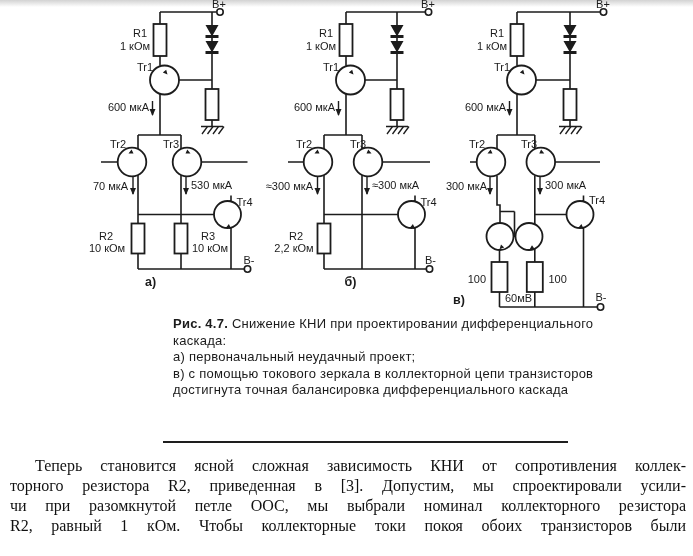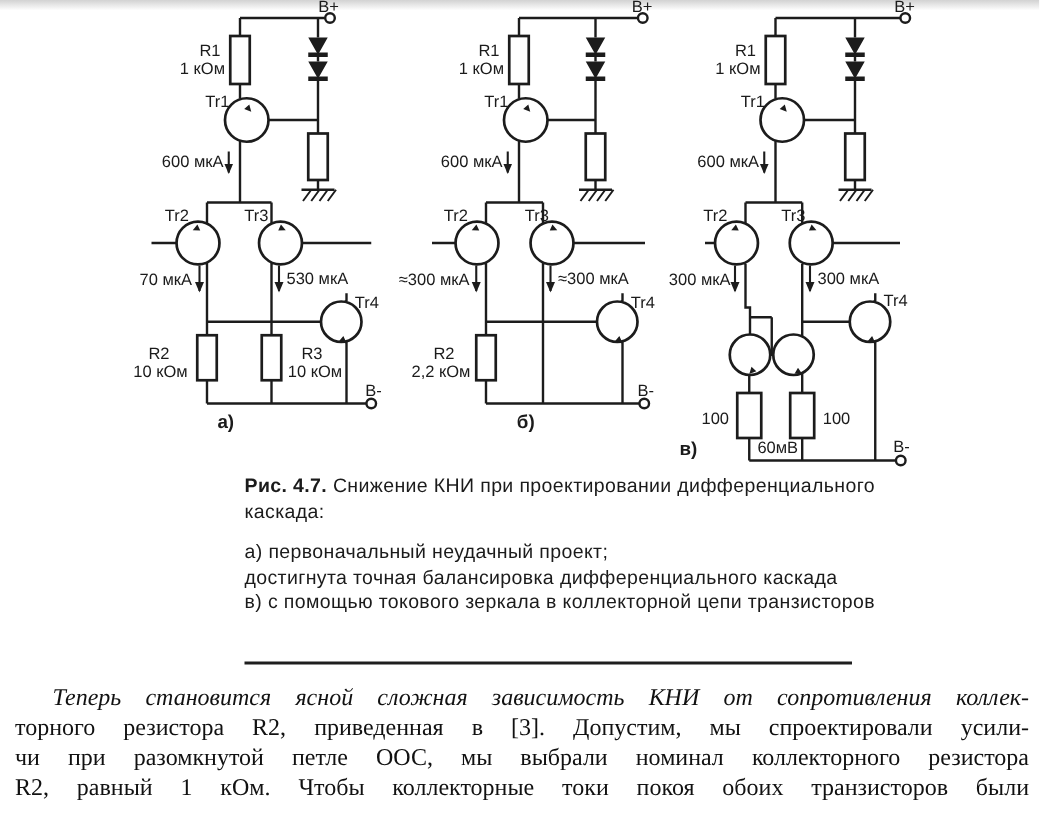--- a/index.html
+++ b/index.html
@@ -10,29 +10,29 @@
   svg{position:absolute;top:0;left:0;}
   svg text{font-family:"Liberation Sans",sans-serif;font-size:11px;fill:#1b1b1b;}
   svg text.sub{font-size:12.5px;font-weight:700;}
   .wire{stroke:#1c1c1c;stroke-width:1.6;fill:none;}
   .bar{stroke:#1c1c1c;stroke-width:3;fill:none;}
   .hatch{stroke:#1c1c1c;stroke-width:1.3;fill:none;}
   .iarrow{stroke:#1c1c1c;stroke-width:1.4;fill:none;}
   .dev{stroke:#1c1c1c;stroke-width:1.8;fill:#ffffff;}
   .solid{fill:#1c1c1c;stroke:none;}
   .term{stroke:#1c1c1c;stroke-width:1.6;fill:#ffffff;}
-  .caption{position:absolute;left:163px;top:316px;width:505px;
+  .caption{position:absolute;left:173px;top:316px;width:505px;
            font-size:13px;line-height:16.5px;letter-spacing:0.25px;white-space:nowrap;}
   .caption .fig-label{font-weight:700;}
-  .cap-items{margin-top:11px;}
+  .cap-items{margin-top:0;}
   .cap-underline{position:absolute;left:163px;top:441px;width:405px;height:2px;background:#1e1e1e;}
   .bodytext{position:absolute;left:10px;top:456px;width:676px;
             font-family:"Liberation Serif",serif;font-size:16px;line-height:20px;color:#111;}
   .bodytext .line{text-align:justify;text-align-last:justify;}
-  .bodytext .indent{padding-left:25px;font-style:italic;}
+  .bodytext .indent{padding-left:25px;}
 </style>
 </head>
 <body>
 
 <div class="page">
   <div class="top-shade"></div>
 
   <svg width="693" height="315" viewBox="0 0 693 315">
     <defs>
       <marker id="arr" markerWidth="8" markerHeight="8" refX="6" refY="3" orient="auto" markerUnits="userSpaceOnUse">
@@ -206,22 +206,22 @@
   </svg>
 
   <div class="caption">
     <div>
       <span class="fig-label">Рис. 4.7.</span>
       <span>Снижение КНИ при проектировании дифференциального</span>
     </div>
     <div>каскада:</div>
     <div class="cap-items">
       <div>а) первоначальный неудачный проект;</div>
+      <div>в) с помощью токового зеркала в коллекторной цепи транзисторов</div>
       <div>достигнута точная балансировка дифференциального каскада</div>
-      <div>в) с помощью токового зеркала в коллекторной цепи транзисторов</div>
     </div>
   </div>
   <div class="cap-underline"></div>
 
   <div class="bodytext">
     <div class="line indent">Теперь становится ясной сложная зависимость КНИ от сопротивления коллек-</div>
     <div class="line">торного резистора R2, приведенная в [3]. Допустим, мы спроектировали усили-</div>
     <div class="line">чи при разомкнутой петле ООС, мы выбрали номинал коллекторного резистора</div>
     <div class="line">R2, равный 1 кОм. Чтобы коллекторные токи покоя обоих транзисторов были</div>
   </div>

